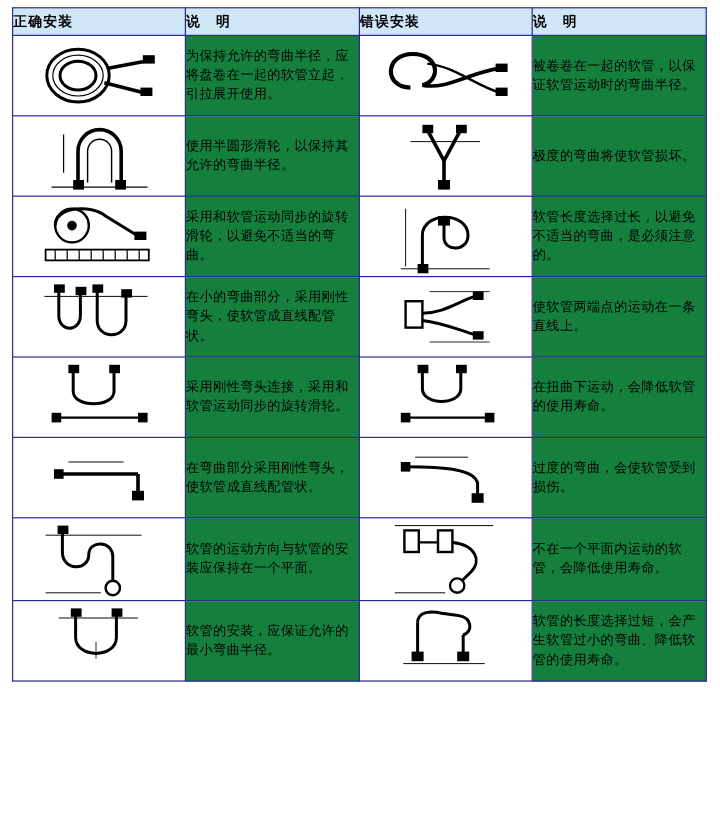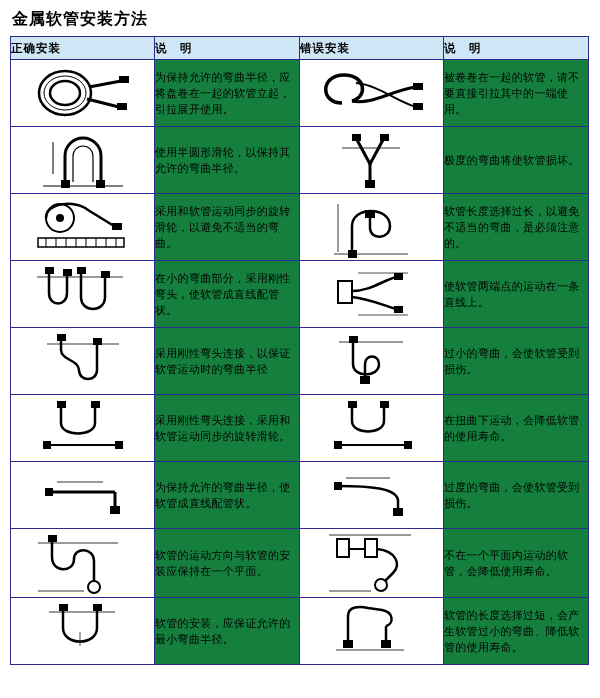--- a/index.html
+++ b/index.html
@@ -69,21 +69,20 @@
     display: block;
     margin: 0 auto;
   }
   .fig svg { display: block; margin: 0 auto; }
 </style>
 </head>
 <body>
 
 <div class="page">
 
-  <div class="doc-title">金属软管安装方法</div>
 
   <table class="main">
     <colgroup>
       <col class="c-img">
         <col class="c-txt">
         <col class="c-img">
         <col class="c-txt">
     </colgroup>
     <thead>
       <tr>
@@ -114,21 +113,21 @@
           <span class="fig">
             <svg width="120" height="60" viewBox="0 0 120 60">
               <path d="M30 40 C8 40 8 12 32 12 C54 12 56 34 40 38" fill="none" stroke="#000" stroke-width="3.5"></path>
               <path d="M40 38 C60 42 78 28 104 24" fill="none" stroke="#000" stroke-width="3"></path>
               <rect x="101" y="20" width="10" height="7" fill="#000"></rect>
               <path d="M44 20 C66 22 84 38 104 44" fill="none" stroke="#000" stroke-width="2"></path>
               <rect x="101" y="40" width="10" height="7" fill="#000"></rect>
             </svg>
           </span>
         </td>
-        <td class="txt-cell">被卷卷在一起的软管，请不要直接引拉其中的一端使用。</td>
+        <td class="txt-cell">被卷卷在一起的软管，以保证软管运动时的弯曲半径。</td>
       </tr>
 
       <tr>
         <td class="img-cell">
           <span class="fig">
             <svg width="120" height="60" viewBox="0 0 120 60">
               <path d="M42 52 L42 26 A18 18 0 0 1 78 26 L78 52" fill="none" stroke="#000" stroke-width="3"></path>
               <path d="M50 52 L50 26 A10 10 0 0 1 70 26 L70 52" fill="none" stroke="#000" stroke-width="1.2"></path>
               <rect x="38" y="50" width="9" height="8" fill="#000"></rect>
               <rect x="73" y="50" width="9" height="8" fill="#000"></rect>
@@ -212,44 +211,20 @@
               <path d="M40 32 C58 34 70 40 84 44" fill="none" stroke="#000" stroke-width="2.5"></path>
               <rect x="82" y="41" width="9" height="7" fill="#000"></rect>
               <line x1="46" y1="8" x2="96" y2="8" stroke="#000" stroke-width="0.7"></line>
               <line x1="46" y1="50" x2="96" y2="50" stroke="#000" stroke-width="0.7"></line>
             </svg>
           </span>
         </td>
         <td class="txt-cell">使软管两端点的运动在一条直线上。</td>
       </tr>
 
-      <tr>
-        <td class="img-cell">
-          <span class="fig">
-            <svg width="120" height="62" viewBox="0 0 120 62">
-              <path d="M38 8 L38 20 C38 30 56 30 56 40 C56 52 74 52 74 40 L74 14" fill="none" stroke="#000" stroke-width="2.5"></path>
-              <rect x="34" y="4" width="9" height="7" fill="#000"></rect>
-              <rect x="70" y="8" width="9" height="7" fill="#000"></rect>
-              <line x1="24" y1="14" x2="96" y2="14" stroke="#000" stroke-width="0.8"></line>
-            </svg>
-          </span>
-        </td>
-        <td class="txt-cell">采用刚性弯头连接，以保证软管运动时的弯曲半径</td>
-        <td class="img-cell">
-          <span class="fig">
-            <svg width="110" height="62" viewBox="0 0 110 62">
-              <path d="M36 10 L36 34 C36 48 62 48 62 34 C62 24 48 24 48 34 L48 48" fill="none" stroke="#000" stroke-width="2.5"></path>
-              <rect x="32" y="6" width="9" height="7" fill="#000"></rect>
-              <rect x="43" y="46" width="10" height="8" fill="#000"></rect>
-              <line x1="22" y1="12" x2="86" y2="12" stroke="#000" stroke-width="0.8"></line>
-            </svg>
-          </span>
-        </td>
-        <td class="txt-cell">过小的弯曲，会使软管受到损伤。</td>
-      </tr>
 
       <tr>
         <td class="img-cell">
           <span class="fig">
             <svg width="120" height="58" viewBox="0 0 120 58">
               <path d="M38 6 L38 24 C38 38 72 38 72 24 L72 6" fill="none" stroke="#000" stroke-width="2.5"></path>
               <rect x="34" y="2" width="9" height="7" fill="#000"></rect>
               <rect x="68" y="2" width="9" height="7" fill="#000"></rect>
               <line x1="22" y1="46" x2="96" y2="46" stroke="#000" stroke-width="2"></line>
               <rect x="20" y="42" width="8" height="8" fill="#000"></rect>
@@ -278,21 +253,21 @@
           <span class="fig">
             <svg width="120" height="50" viewBox="0 0 120 50">
               <line x1="26" y1="22" x2="92" y2="22" stroke="#000" stroke-width="3"></line>
               <rect x="22" y="18" width="8" height="8" fill="#000"></rect>
               <path d="M92 22 L92 38" stroke="#000" stroke-width="3"></path>
               <rect x="87" y="36" width="10" height="8" fill="#000"></rect>
               <line x1="34" y1="12" x2="80" y2="12" stroke="#000" stroke-width="0.8"></line>
             </svg>
           </span>
         </td>
-        <td class="txt-cell">为保持允许的弯曲半径，使软管成直线配管状。</td>
+        <td class="txt-cell">在弯曲部分采用刚性弯头，使软管成直线配管状。</td>
         <td class="img-cell">
           <span class="fig">
             <svg width="120" height="50" viewBox="0 0 120 50">
               <path d="M26 16 C58 16 84 18 86 30 L86 40" fill="none" stroke="#000" stroke-width="2.5"></path>
               <rect x="22" y="12" width="8" height="8" fill="#000"></rect>
               <rect x="81" y="38" width="10" height="8" fill="#000"></rect>
               <line x1="34" y1="8" x2="78" y2="8" stroke="#000" stroke-width="0.8"></line>
             </svg>
           </span>
         </td>

